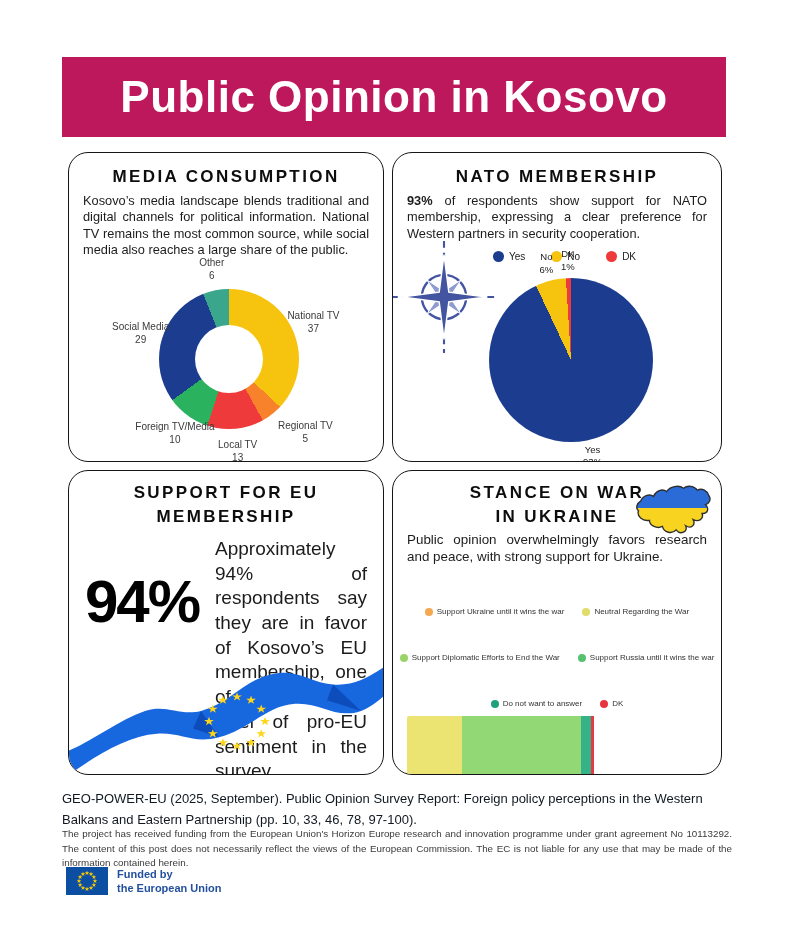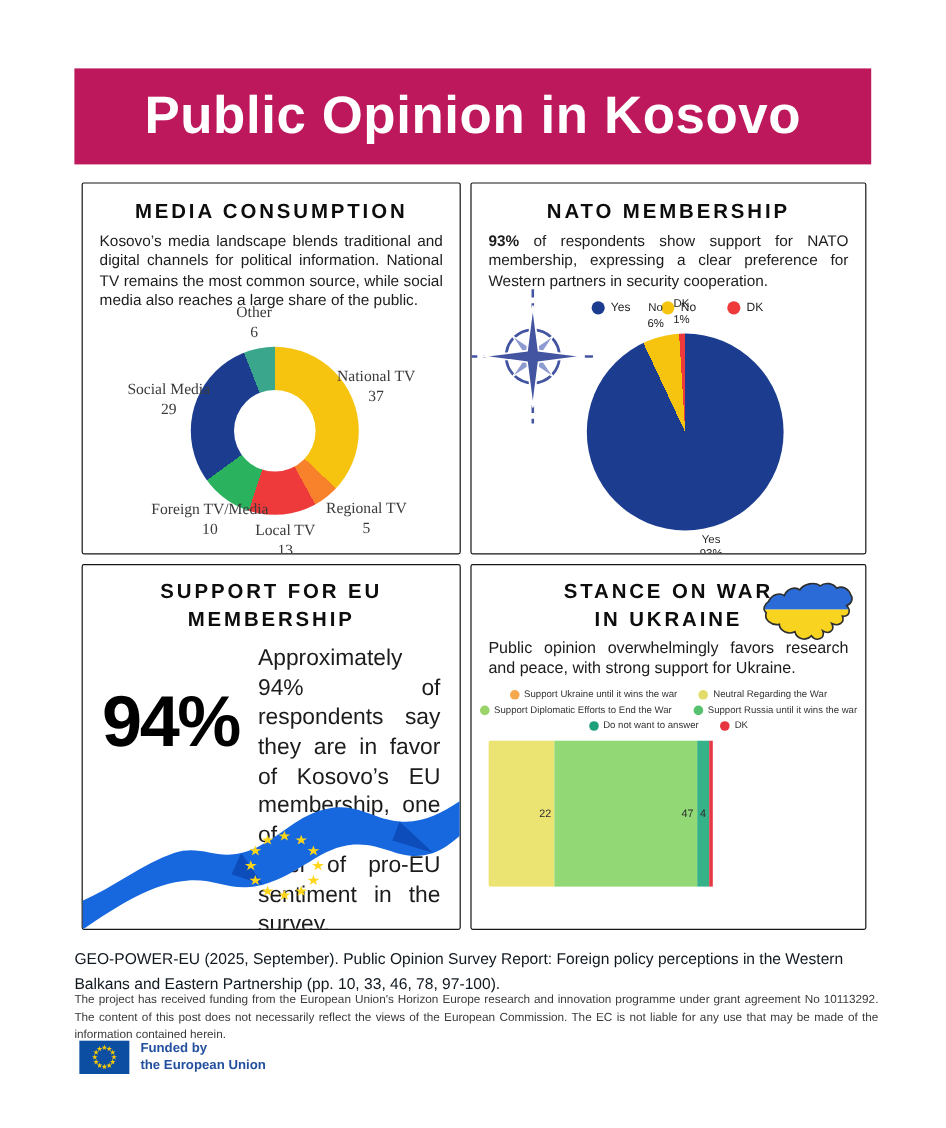--- a/index.html
+++ b/index.html
@@ -4,53 +4,53 @@
 <style>
   html,body{margin:0;padding:0;background:#ffffff;}
   body{width:788px;height:940px;position:relative;font-family:"Liberation Sans","DejaVu Sans",sans-serif;color:#1c1c1c;overflow:hidden;}
 
   
   .banner{position:absolute;left:62px;top:57px;width:664px;height:80px;background:#be185d;display:flex;align-items:center;justify-content:center;}
   .banner h1{margin:0;color:#fff;font-size:44px;font-weight:bold;letter-spacing:.5px;white-space:nowrap;}
 
   
   .grid{position:absolute;left:68px;top:152px;display:grid;grid-template-columns:316px 330px;grid-template-rows:310px 305px;gap:8px;}
-  .panel{border:1.6px solid #161616;border-radius:2px;background:#fff;box-sizing:border-box;padding:8px 14px;position:relative;overflow:hidden;}
+  .panel{border:1.6px solid #161616;border-radius:20px;background:#fff;box-sizing:border-box;padding:8px 14px;position:relative;overflow:hidden;}
   .panel-title{text-align:center;font-weight:bold;font-size:17px;letter-spacing:2.4px;margin:6px 0 6px;color:#0d0d0d;}
   .panel-title.two-line{margin:4px 0 0;}
   .panel-body{font-size:12.8px;line-height:1.27;text-align:justify;margin:4px 0 0;color:#1c1c1c;}
 
   
   .chart-host{position:absolute;left:14px;right:14px;}
   #media-chart{top:118px;bottom:2px;}
   #nato-chart{top:122px;bottom:2px;}
   .pie{position:absolute;border-radius:50%;}
   .pie-hole{position:absolute;border-radius:50%;background:#fff;}
   .slice-label{position:absolute;transform:translate(-50%,-50%);text-align:center;white-space:nowrap;color:#3a3a3a;}
-  .donut-label{font-size:13px;line-height:1.3;font-family:Liberation Serif, serif;}
+  .donut-label{font-size:10px;line-height:1.3;}
   .pie-big-label{font-size:9.5px;line-height:1.35;color:#222;}
 
   
   .nato-legend{display:flex;gap:26px;margin:9px 0 0 86px;}
   .legend-item{display:flex;align-items:center;gap:5px;font-size:10px;color:#222;white-space:nowrap;}
   .legend-dot{display:inline-block;border-radius:50%;}
   .nato-legend .legend-dot{width:11px;height:11px;}
   #nato-logo{position:absolute;left:-2px;top:86px;width:106px;height:116px;}
 
   
   .eu-row{display:flex;gap:8px;padding:0 2px;margin-top:8px;}
   .big-stat{font-size:60px;font-weight:700;color:#000;letter-spacing:-2px;margin-top:32px;width:122px;flex:none;}
   .eu-body{width:168px;font-size:19px;line-height:1.3;text-align:justify;margin-top:2px;}
   #eu-ribbon{position:absolute;left:-2px;right:-2px;bottom:-2px;height:132px;width:320px;}
 
   
   #ukraine-icon{position:absolute;right:8px;top:8px;width:82px;height:58px;}
   .ukr-legend{margin-top:9px;display:flex;flex-direction:column;gap:4px;}
   .ukr-legend-row{display:flex;justify-content:center;gap:18px;}
-  .ukr-legend .legend-item{font-size:8px;color:#333;gap:4px;}
+  .ukr-legend .legend-item{font-size:8px;color:#333;gap:4px;margin-top:33px;}
   .ukr-legend .legend-dot{width:8px;height:8px;}
   .stacked-bar{margin-top:8px;margin-left:0;width:252px;height:122px;display:flex;border-radius:2px 16px 16px 2px;overflow:hidden;}
   .bar-seg{height:100%;display:flex;align-items:center;justify-content:flex-end;box-sizing:border-box;padding-right:3px;}
   .bar-seg.center{justify-content:center;padding-right:0;}
   .bar-val{font-size:9px;color:#2b2b2b;}
 
   
   .citation{position:absolute;left:62px;top:789px;width:668px;font-size:13px;line-height:1.6;color:#101820;}
   .disclaimer{position:absolute;left:62px;top:827px;width:670px;font-size:9.8px;line-height:1.5;color:#3a3a3a;text-align:justify;}
   .funding{position:absolute;left:66px;top:867px;display:flex;align-items:center;gap:9px;}

